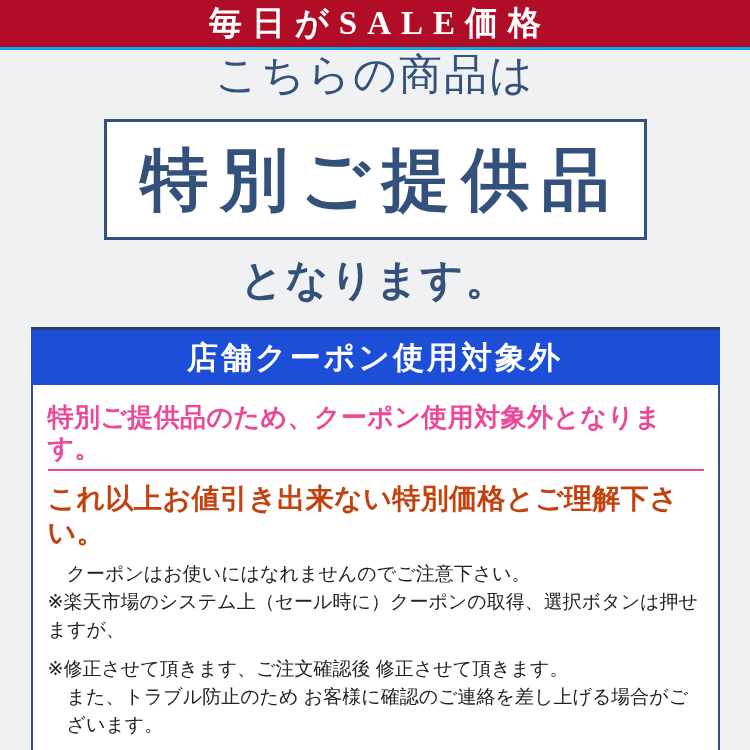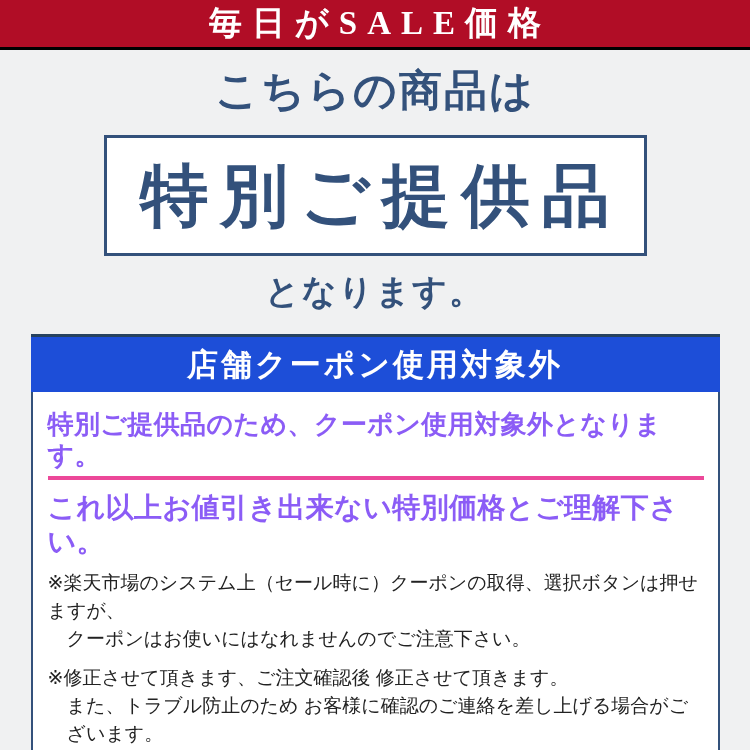--- a/index.html
+++ b/index.html
@@ -8,39 +8,38 @@
     background:#f0f1f2;
     font-family:"Liberation Serif","DejaVu Serif",serif;
     overflow:hidden;
     position:relative;
   }
 
   
   .sale-banner{
     width:750px;height:47px;
     background:#b10d26;
-    border-bottom:3px solid #000000;
+    border-bottom:3px solid #0ea5e9;
     display:flex;align-items:center;justify-content:center;
   }
   .sale-banner-label{
     color:#ffffff;
     font-size:33px;
     font-weight:bold;
     letter-spacing:10px;
     text-indent:10px;
     line-height:1;
   }
 
   
   .intro-text{
-    margin-top:16px;
     text-align:center;
     color:#33517b;
     font-size:43px;
-    font-weight:bold;
+    font-weight:normal;
     letter-spacing:2px;
     line-height:1.15;
   }
 
   
   .featured-box{
     width:537px;height:115px;
     margin:20px auto 12px auto;
     background:#ffffff;
     border:3px solid #33517b;
@@ -53,21 +52,21 @@
     letter-spacing:12px;
     text-indent:12px;
     line-height:1;
   }
 
   
   .suffix-text{
     margin-top:17px;
     text-align:center;
     color:#33517b;
-    font-size:34px;
+    font-size:42px;
     font-weight:bold;
     letter-spacing:2px;
     line-height:1.1;
   }
 
   
   .coupon-panel{
     width:689px;
     margin:23px auto 0 auto;
   }
@@ -88,30 +87,30 @@
     background:#ffffff;
     border:2px solid #33517b;
     border-top:none;
     padding:17px 14px 13px 15px;
     box-sizing:border-box;
     min-height:306px;
   }
   .statement-1-wrap{margin:0;}
   .statement-1{
     display:inline-block;
-    color:#8b5cf6;
+    color:#ec4899;
     font-size:26px;
     font-weight:bold;
     letter-spacing:0.4px;
     line-height:1.2;
-    border-bottom:4px solid #ec4899;
+    border-bottom:2px solid #ec4899;
     padding-bottom:5px;
   }
   .statement-2{
-    color:#8b5cf6;
+    color:#c2410c;
     font-size:28px;
     font-weight:bold;
     letter-spacing:0.4px;
     line-height:1.2;
     margin-top:11px;
   }
   .notes{
     font-family:"Liberation Sans","DejaVu Sans",sans-serif;
   }
   .note{
@@ -149,22 +148,22 @@
   </div>
   <div class="coupon-panel-body">
 
     <div class="statement-1-wrap">
       <span class="statement-1">特別ご提供品のため、クーポン使用対象外となります。</span>
     </div>
     <div class="statement-2">これ以上お値引き出来ない特別価格とご理解下さい。</div>
 
     <div class="notes">
       <div class="note">
+        <div class="note-line cont">クーポンはお使いにはなれませんのでご注意下さい。</div>
         <div class="note-line">※楽天市場のシステム上（セール時に）クーポンの取得、選択ボタンは押せますが、</div>
-        <div class="note-line cont">クーポンはお使いにはなれませんのでご注意下さい。</div>
       </div>
       <div class="note">
         <div class="note-line">※修正させて頂きます、ご注文確認後 修正させて頂きます。</div>
         <div class="note-line cont">また、トラブル防止のため お客様に確認のご連絡を差し上げる場合がございます。</div>
 
       </div>
     </div>
 
   </div>
 </div>

